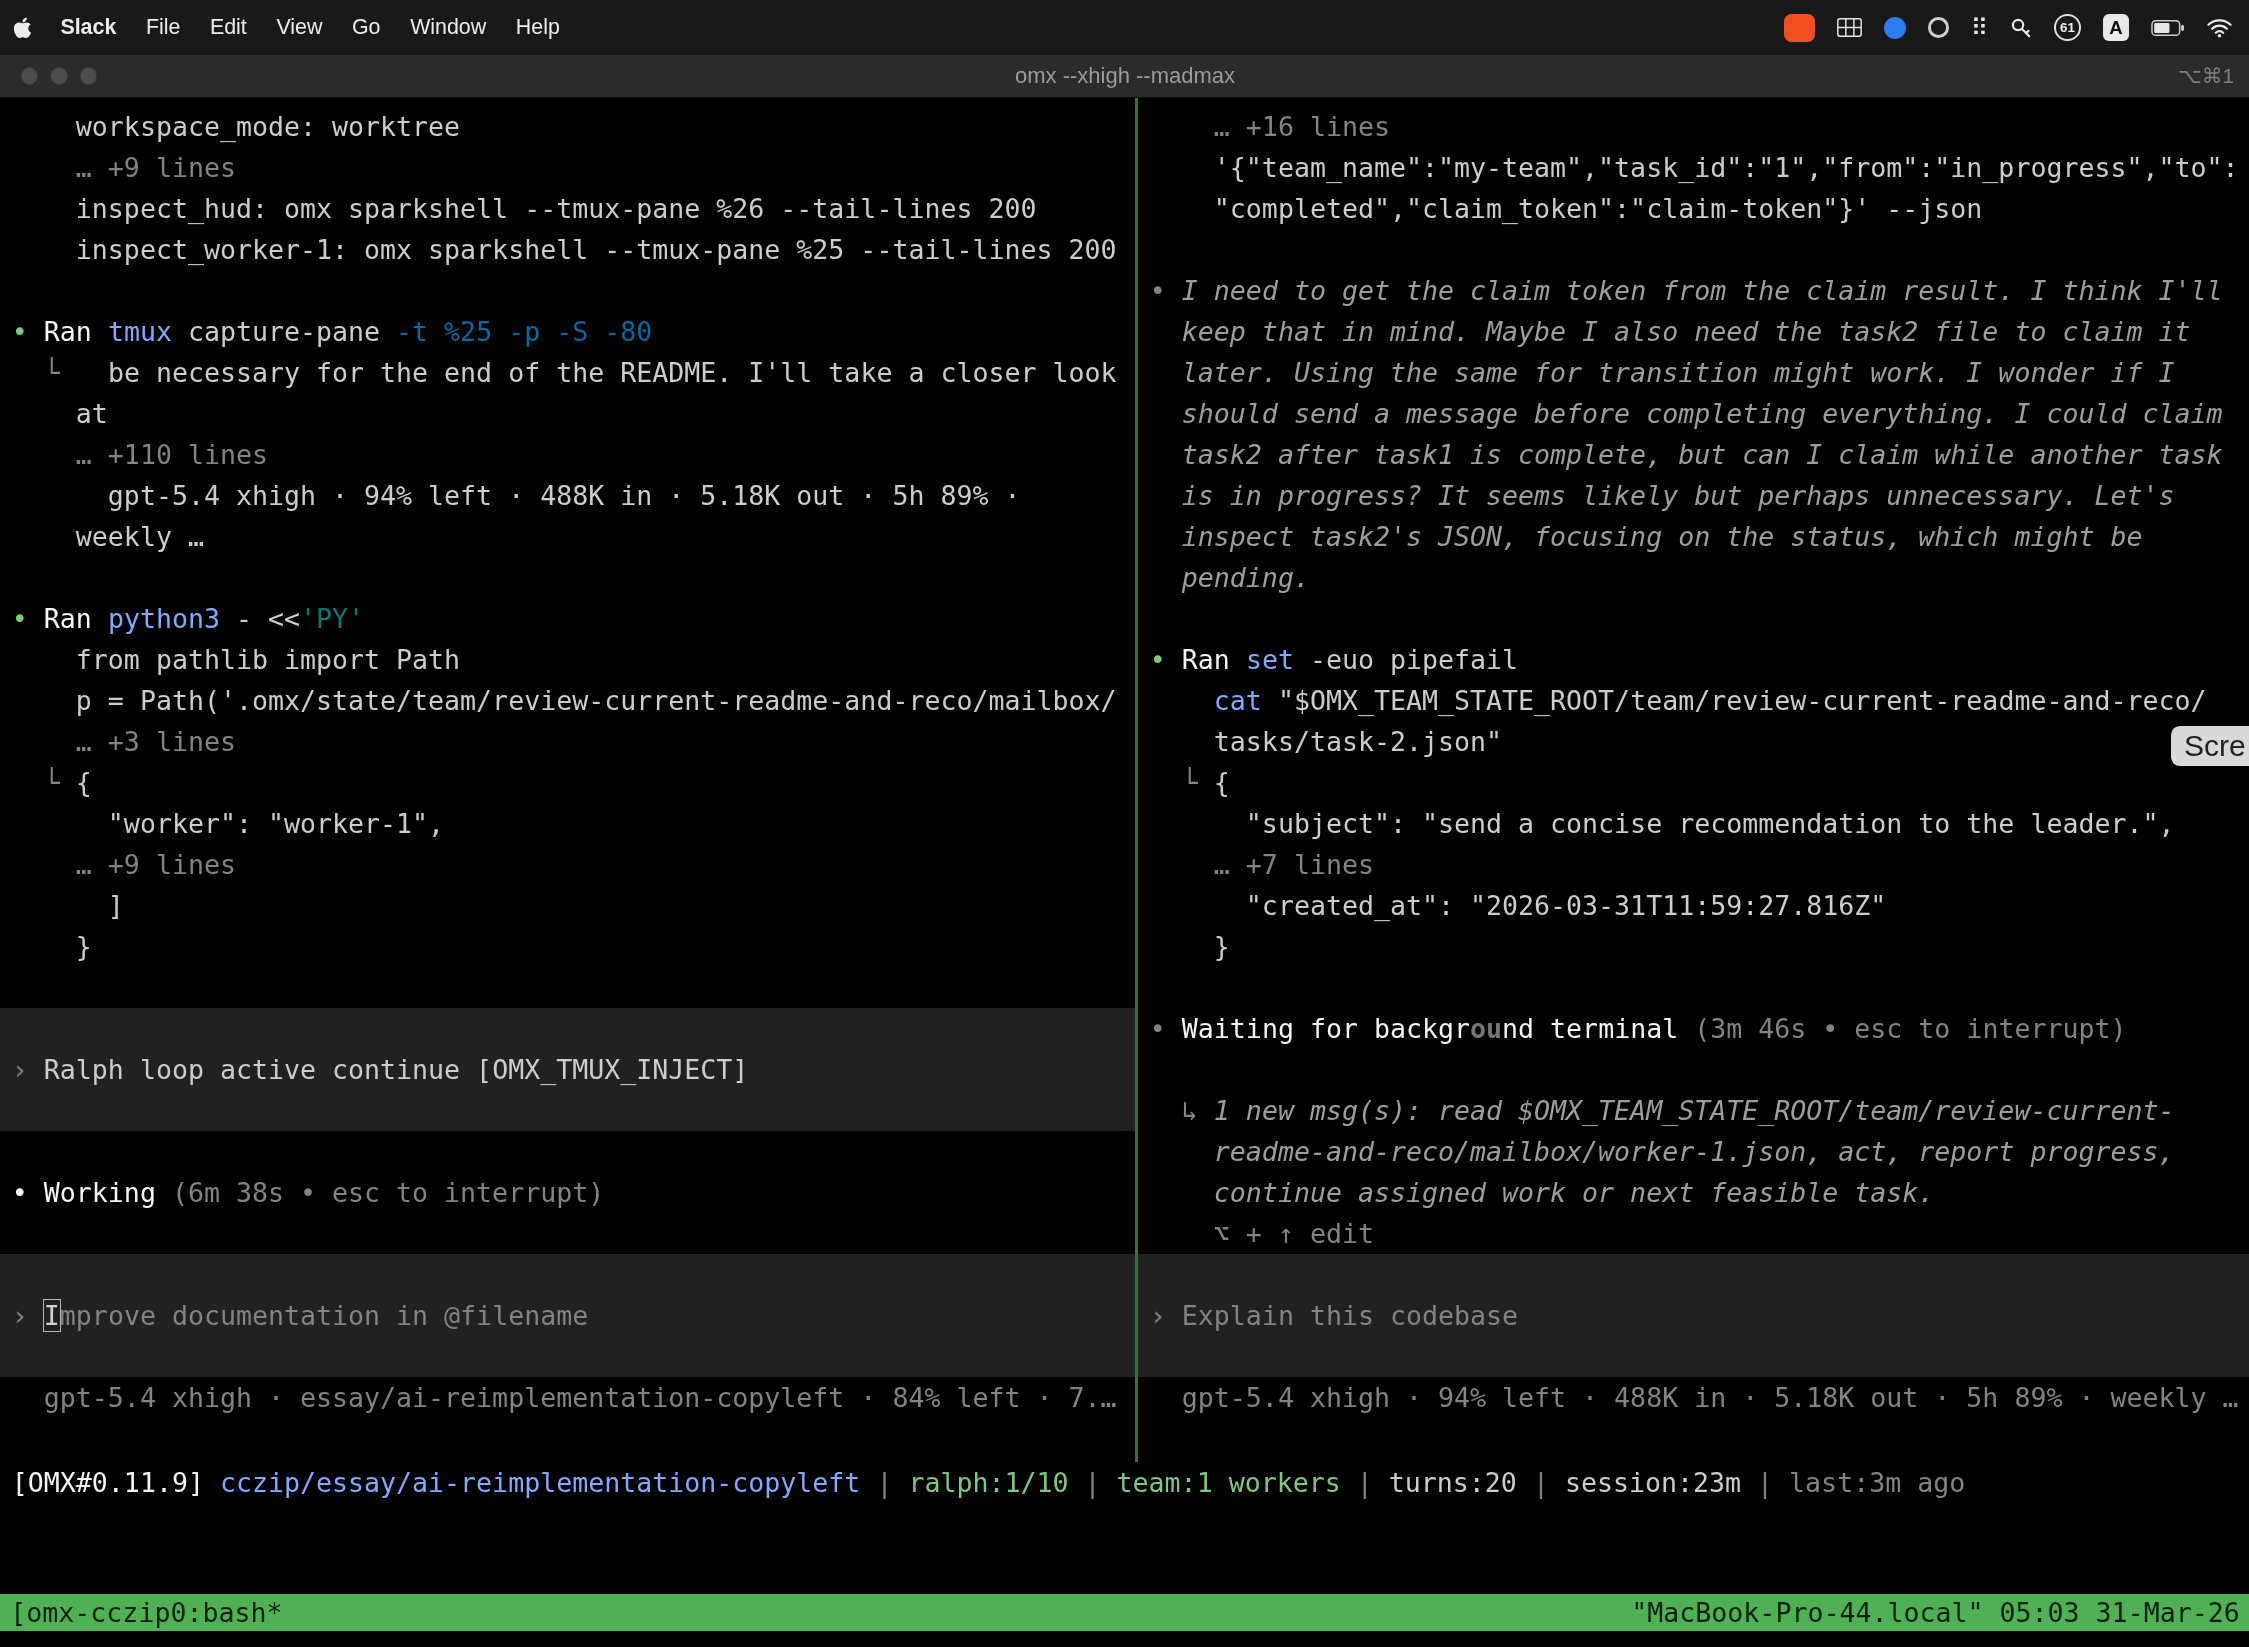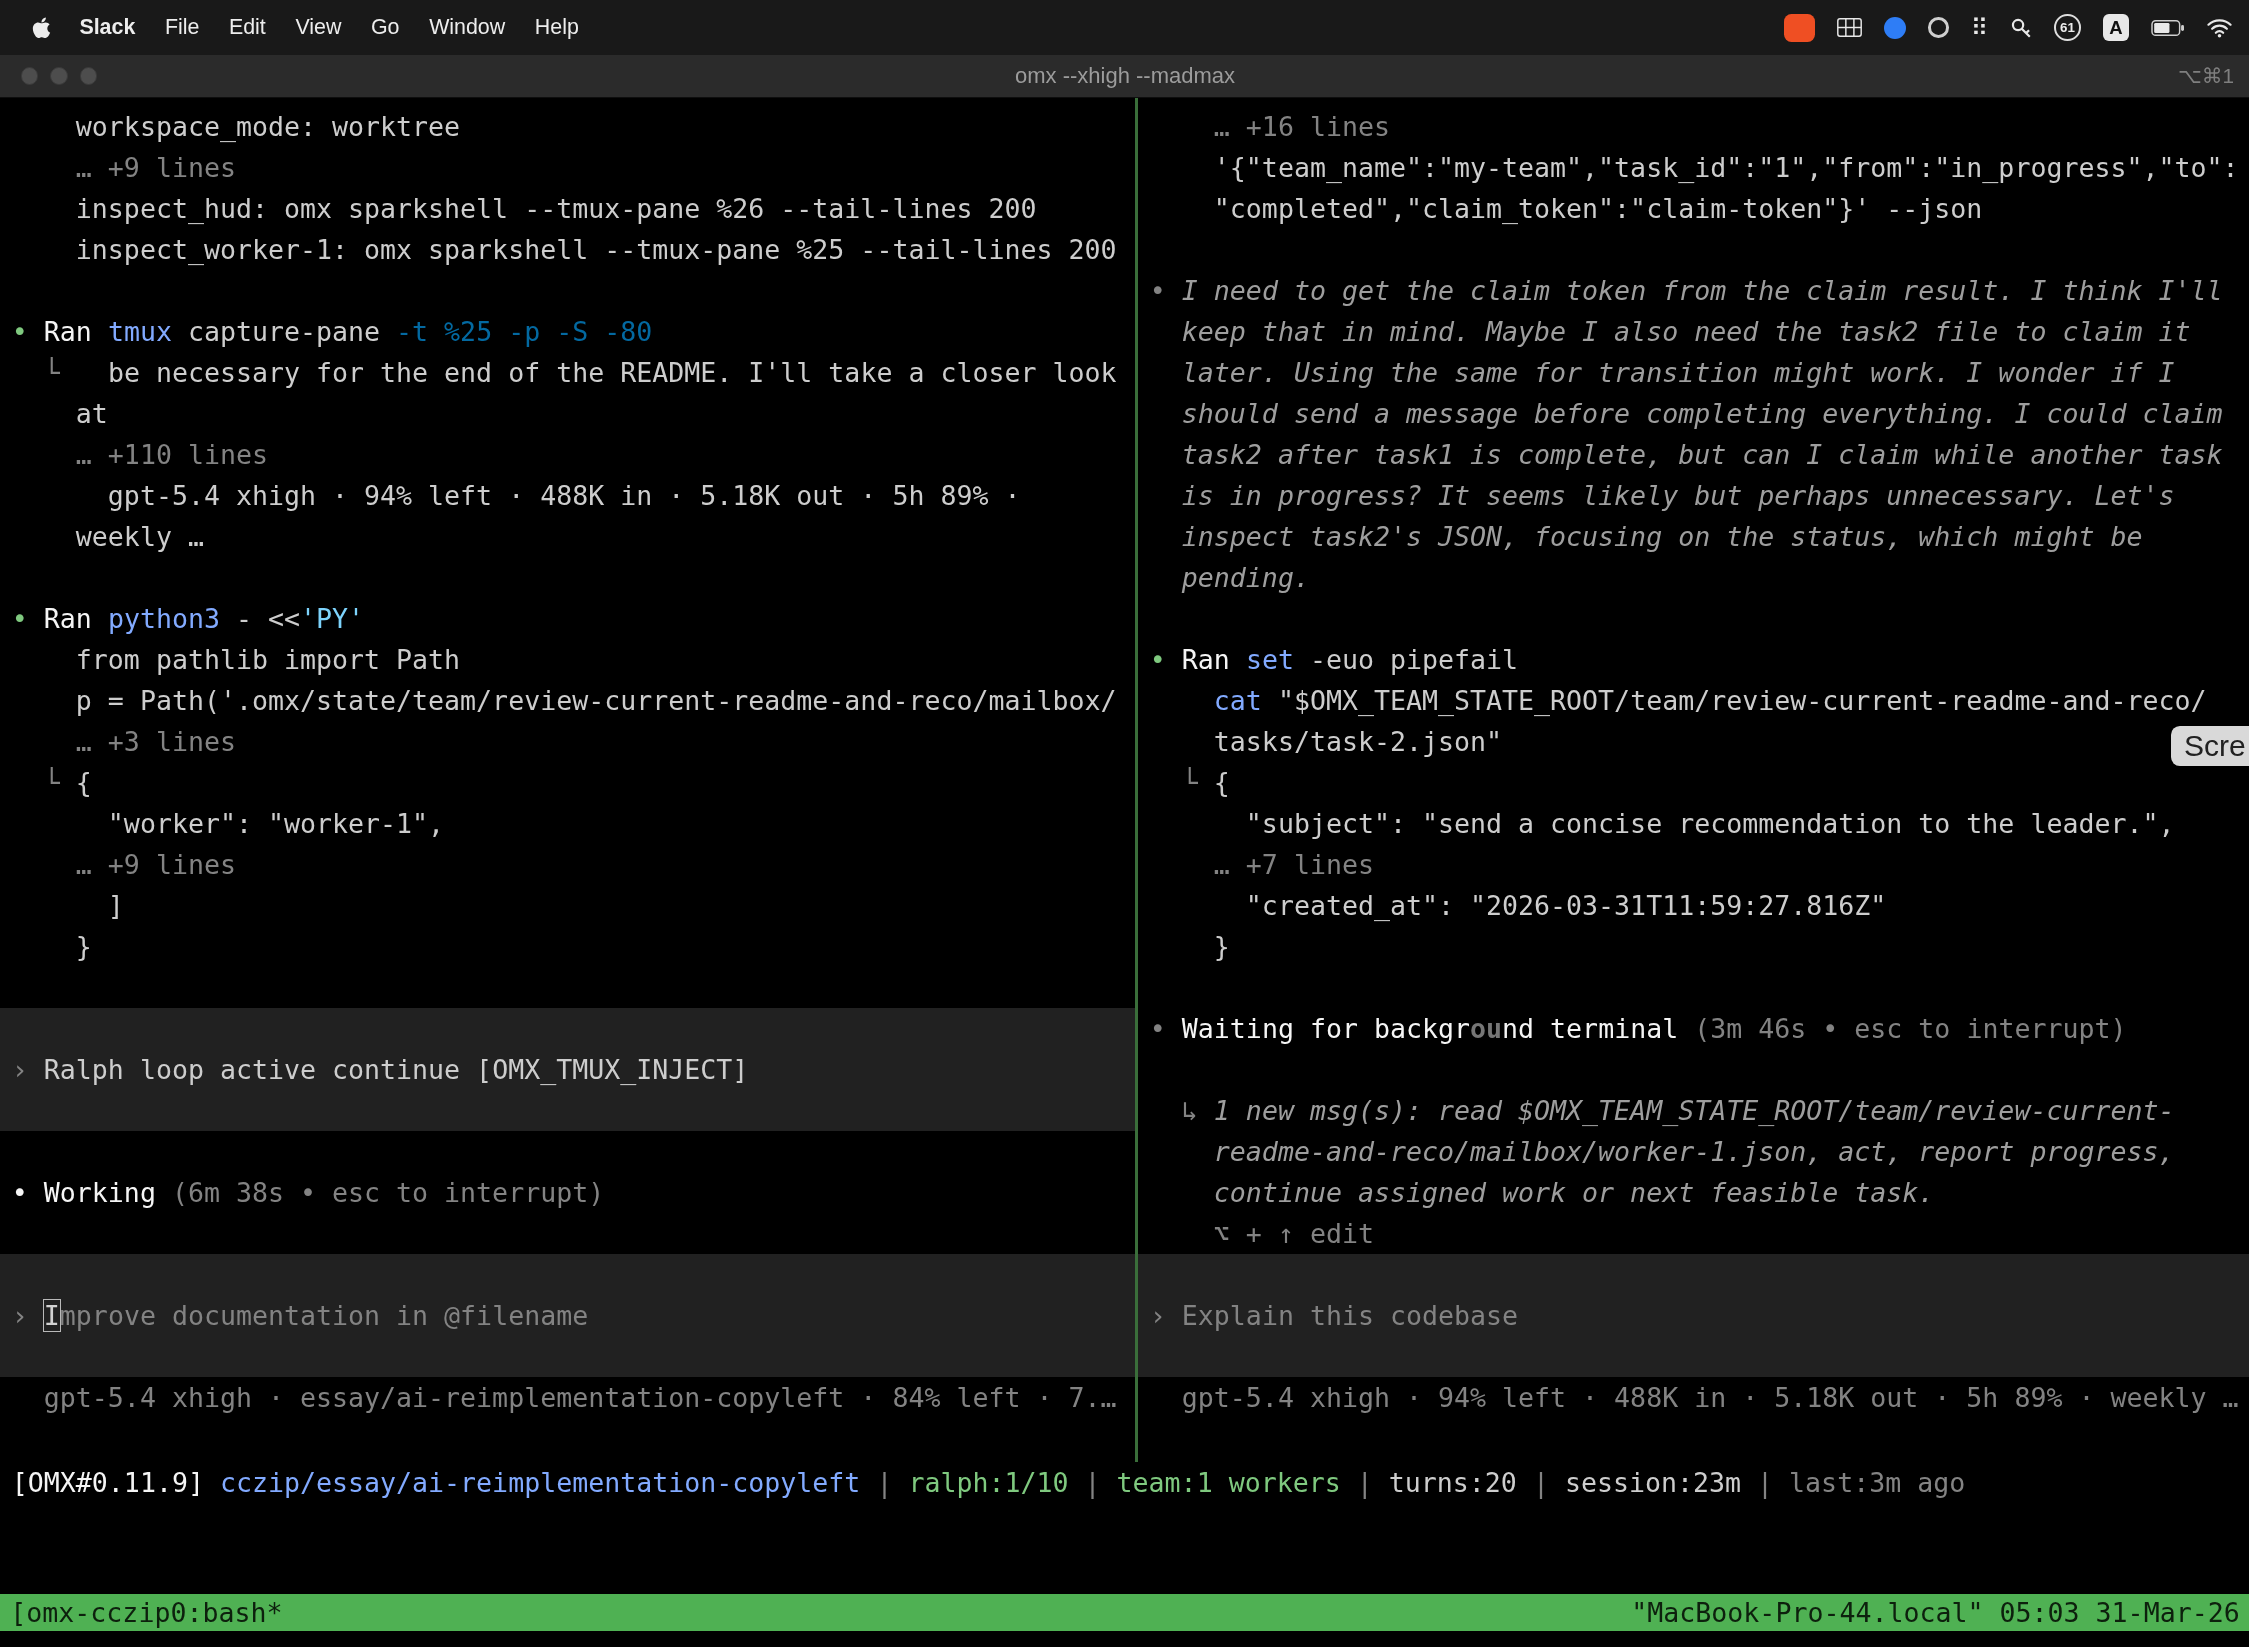--- a/index.html
+++ b/index.html
@@ -1,21 +1,21 @@
 <!DOCTYPE html>
 <html style="font-size:11.8px"><head>
 <meta charset="utf-8">
 <style>
   *{margin:0;padding:0;box-sizing:border-box}
   html,body{background:#000}
   .screen{position:relative;width:2250px;height:1648px;background:#000;overflow:hidden;font-family:"Liberation Sans",sans-serif}
 
   
   .menubar{height:55px;background:#191919;display:flex;align-items:center;justify-content:space-between;color:#ededed;font-size:21.4px}
-  .mb-left{display:flex;padding-left:19px}
+  .mb-left{display:flex;}
   .mb-apple{padding:0 13.3px;display:flex;align-items:center}
   .mb-app{font-weight:700;padding:0 14.8px}
   .mb-item{padding:0 14.8px}
   .mb-status{display:flex;align-items:center;gap:22px;padding-right:17.7px}
   .ic{display:inline-flex;align-items:center;justify-content:center}
   .ic-rec{width:31px;height:28px;border-radius:7.4px;background:#ef4f23}
   .ic-blue{width:22px;height:22px;border-radius:50%;background:#2e7df6}
   .ic-ring{width:20.7px;height:20.7px;border-radius:50%;border:3.7px solid #cfcfcf;background:transparent}
   .ic-dots{font-size:23.6px;color:#e8e8e8;font-family:"DejaVu Sans",sans-serif}
   .ic-badge{width:26.6px;height:26.6px;border-radius:50%;border:2.2px solid #dedede;color:#ededed;font-size:13.3px;font-weight:700}
@@ -37,21 +37,21 @@
   .pane-right{flex:1}
   .row{height:41px;line-height:41px;white-space:pre;font-family:"DejaVu Sans Mono",monospace;font-size:26.6px;padding-left:11.8px}
   .row.band{background:#212121}
   .s-d{color:#cdcdcd}
   .s-m{color:#838383}
   .s-b{color:#f5f5f5;font-weight:400}
   .s-bm{color:#767676;font-weight:700}
   .s-g{color:#7fc97f}
   .s-c{color:#82aaff}
   .s-r{color:#0369a1}
-  .s-t{color:#7dd3fc}
+  .s-t{color:#0f766e}
   .s-i{color:#9e9e9e;font-style:italic}
   .s-cur{color:#d2d2d2;outline:1.5px solid #b9b9b9;outline-offset:-0.7px}
 
   
   .tmuxbar{height:37px;background:#4fb153;color:#0d200d;display:flex;justify-content:space-between;align-items:center;font-family:"DejaVu Sans Mono",monospace;font-size:26.6px;padding:0 10.3px}
   .strip{height:17.7px;background:#000}
 
   
   .tooltip{position:absolute;top:726px;right:0;height:40px;background:#d9d9d9;color:#222;border-radius:8.9px 0 0 8.9px;font-size:30px;line-height:40px;padding:0 4.4px 0 13.3px;z-index:5}
 </style>

